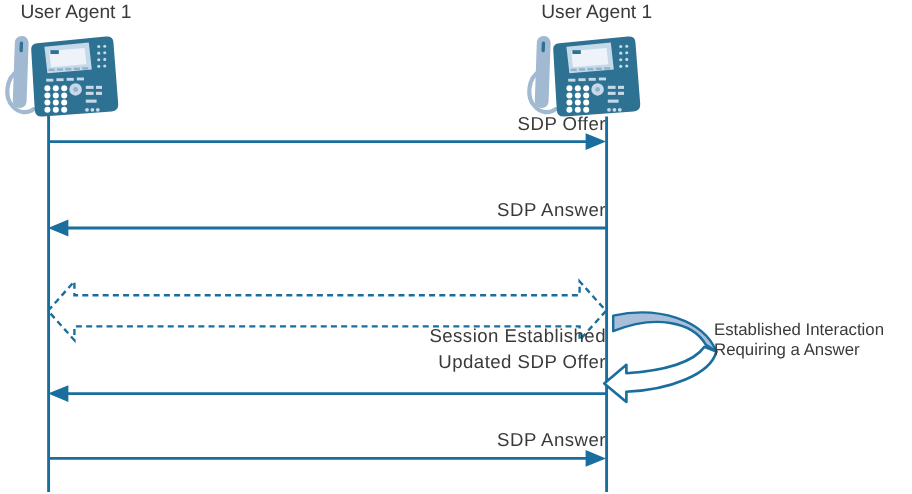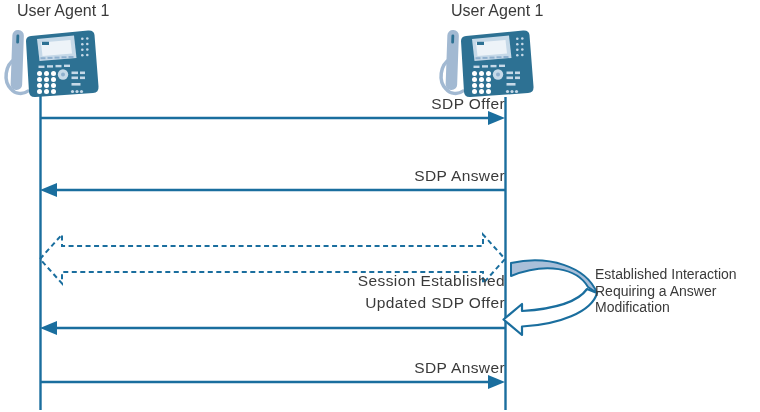--- a/index.html
+++ b/index.html
@@ -155,16 +155,15 @@
 
   <div class="msg-label" style="top:95px;">SDP Offer</div>
   <div class="msg-label" style="top:167px;">SDP Answer</div>
   <div class="msg-label" style="top:248px;margin-top:24px;">Session Established</div>
   <div class="msg-label" style="top:294px;">Updated SDP Offer</div>
   <div class="msg-label" style="top:359px;">SDP Answer</div>
 
   <div class="annotation">
     <div>Established Interaction</div>
     <div>Requiring a Answer</div>
-    <div>Modification</div>
   </div>
 
 </div>
 
 </body></html>

